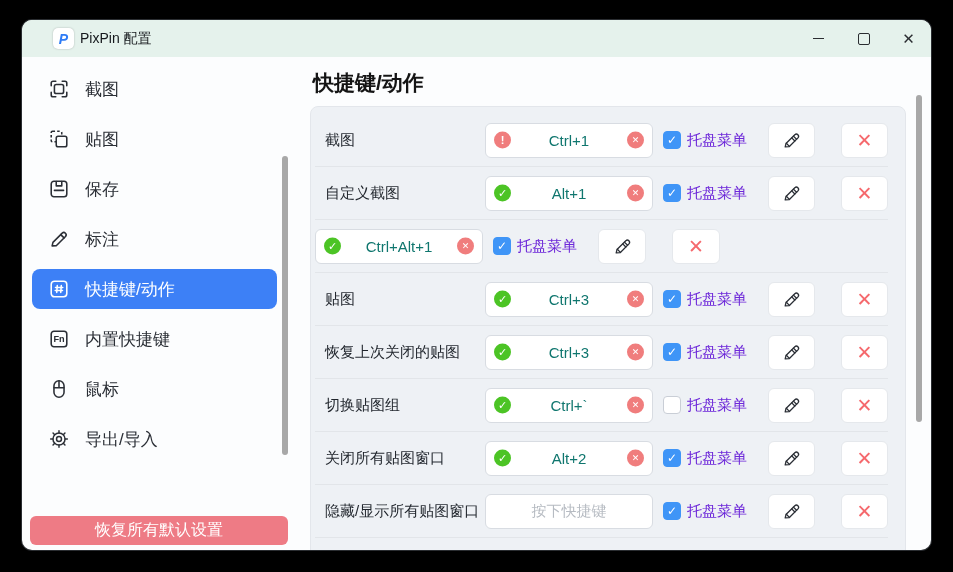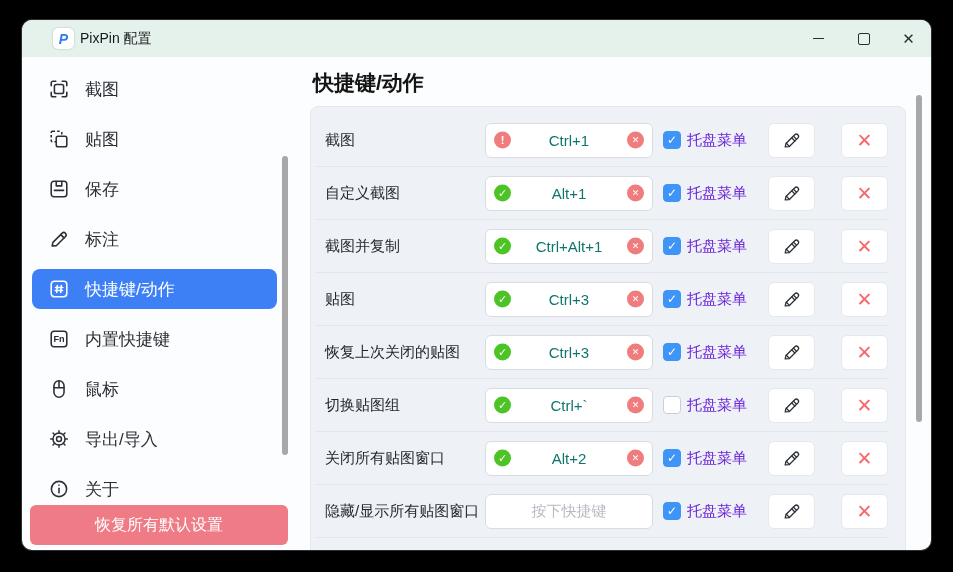--- a/index.html
+++ b/index.html
@@ -42,21 +42,21 @@
     color:#2b2f36;font-size:17px;cursor:default;
   }
   .side-item.selected{background:#3d80f6;color:#fff;}
   .side-icon{width:22px;height:22px;display:flex;align-items:center;justify-content:center;flex:none;}
   .side-icon svg{display:block;}
   .sidebar-scrollbar{
     position:absolute;left:260px;top:99px;width:6px;height:299px;
     background:#a8a8a8;border-radius:3px;
   }
   .restore-btn{
-    position:absolute;left:8px;bottom:5px;width:258px;height:40px;
+    position:absolute;left:8px;bottom:5px;width:258px;height:29px;
     background:#ee7b85;border:none;border-radius:6px;color:#fff;font-size:16px;
     font-family:inherit;cursor:default;
   }
   
   .content{flex:1;position:relative;}
   .page-title{
     margin:12px 0 10px 15px;font-size:21px;font-weight:600;color:#141414;line-height:27px;
   }
   .panel{
     margin-left:12px;width:596px;box-sizing:border-box;height:470px;
@@ -193,30 +193,20 @@
           <div class="side-item">
     <span class="side-icon">
               <svg viewBox="0 0 24 24" width="22" height="22" fill="none" stroke="currentColor" stroke-width="1.6" stroke-linecap="round">
                 <circle cx="12" cy="12" r="6.6"></circle>
                 <circle cx="12" cy="12" r="2.7"></circle>
                 <path d="M12 5.4V2.9M12 21.1v-2.5M18.6 12h2.5M2.9 12h2.5M16.7 7.3l1.8-1.8M5.5 18.5l1.8-1.8M16.7 16.7l1.8 1.8M5.5 5.5l1.8 1.8"></path>
               </svg>
             </span>
     <span class="side-label">导出/导入</span>
   </div>
-          <div class="side-item">
-    <span class="side-icon">
-              <svg viewBox="0 0 24 24" width="22" height="22" fill="none" stroke="currentColor" stroke-width="1.7" stroke-linecap="round">
-                <circle cx="12" cy="12" r="8.3"></circle>
-                <path d="M12 11.2v5"></path>
-                <path d="M12 7.7v.1"></path>
-              </svg>
-            </span>
-    <span class="side-label">关于</span>
-  </div>
         </div>
       <div class="sidebar-scrollbar"></div>
       <button class="restore-btn">恢复所有默认设置</button>
     </nav>
 
     <main class="content">
       <h1 class="page-title">快捷键/动作</h1>
       <div class="panel" id="rows">
           <div class="row">
     <span class="row-label">截图</span>
@@ -254,21 +244,20 @@
       <svg viewBox="0 0 24 24" width="21" height="21" fill="none" stroke="#2b2f36" stroke-width="1.5" stroke-linecap="round" stroke-linejoin="round">
         <path d="M4.8 19.3 5.7 15.5 15.8 5.4a2.55 2.55 0 0 1 3.6 3.6L9.3 19.1 4.8 19.3z"></path>
         <path d="M14.2 7 17.8 10.6M6.1 15.2 9.6 18.7M12.3 9l3.5 3.5"></path>
       </svg>
     </button>
     <button class="icon-btn del">
       <span class="del-x">✕</span>
     </button>
   </div>
           <div class="row">
-    <span class="row-label">截图并复制</span>
     <div class="hotkey-input">
       <span class="status-icon ok">✓</span>
       <span class="hotkey-text">Ctrl+Alt+1</span>
       <span class="clear-icon">✕</span>
     </div>
     <label class="tray">
       <span class="checkbox checked">✓</span>
       <span class="tray-label">托盘菜单</span>
     </label>
     <button class="icon-btn edit">

